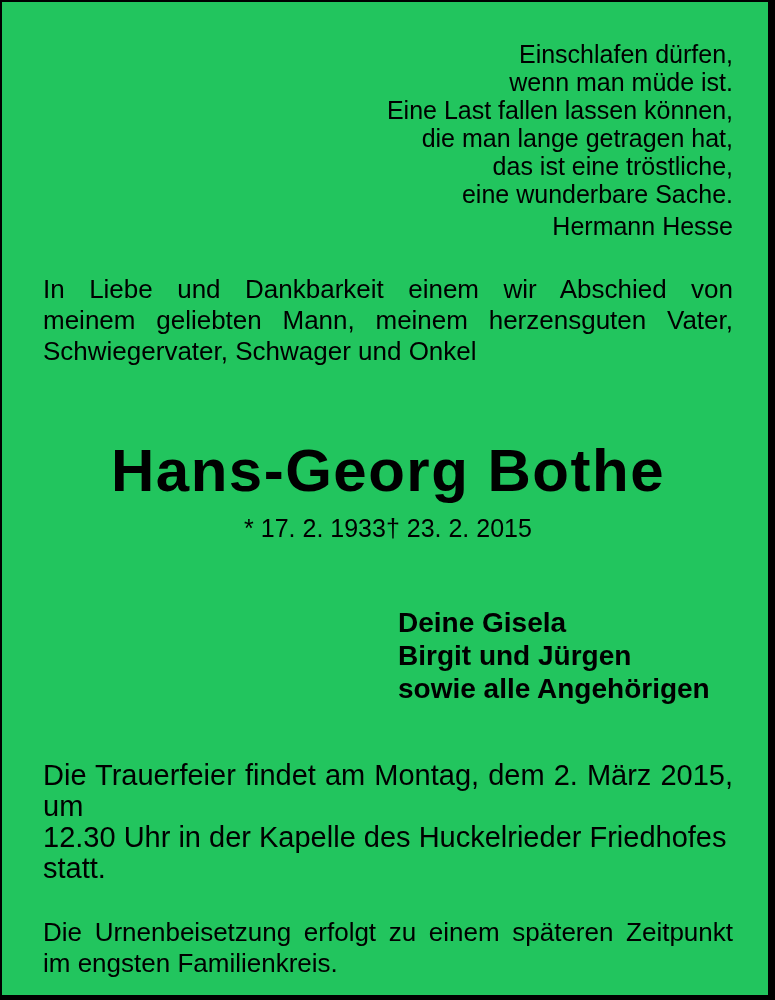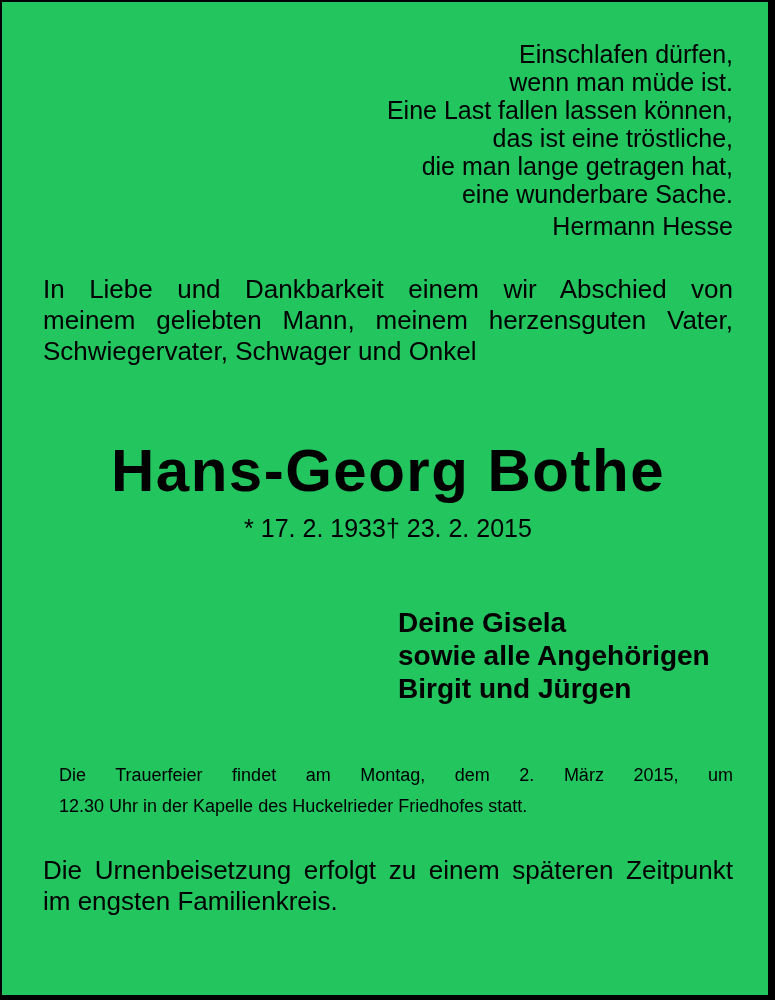--- a/index.html
+++ b/index.html
@@ -70,62 +70,61 @@
   .mourners {
     margin-top: 63px;
     margin-left: 355px;
     font-size: 28px;
     line-height: 33px;
     font-weight: bold;
   }
   
   .ceremony {
     margin-top: 55px;
-    font-size: 18px;
+    font-size: 29px;
     line-height: 31px;
-    margin-left: 16px;
   }
   .burial {
     margin-top: 33px;
     font-size: 26px;
     line-height: 31px;
   }
 </style>
 </head>
 <body>
 
 <div class="page">
   <div class="content">
 
     <div class="quote">
       <div class="q-line">Einschlafen dürfen,</div>
       <div class="q-line">wenn man müde ist.</div>
       <div class="q-line">Eine Last fallen lassen können,</div>
+      <div class="q-line">die man lange getragen hat,</div>
       <div class="q-line">das ist eine tröstliche,</div>
-      <div class="q-line">die man lange getragen hat,</div>
       <div class="q-line">eine wunderbare Sache.</div>
     </div>
     <div class="attribution">Hermann Hesse</div>
 
     <div class="intro">
       <div class="para-line stretch">In Liebe und Dankbarkeit einem wir Abschied von</div>
       <div class="para-line stretch">meinem geliebten Mann, meinem herzensguten Vater,</div>
       <div class="para-line">Schwiegervater, Schwager und Onkel</div>
     </div>
 
     <h1 class="name">Hans-Georg Bothe</h1>
 
     <div class="dates">
       <span>* 17. 2. 1933</span><span class="death">† 23. 2. 2015</span>
     </div>
 
     <div class="mourners">
       <div>Deine Gisela</div>
+      <div>Birgit und Jürgen</div>
       <div>sowie alle Angehörigen</div>
-      <div>Birgit und Jürgen</div>
     </div>
 
     <div class="ceremony">
       <div class="para-line stretch">Die Trauerfeier findet am Montag, dem 2. März 2015, um</div>
       <div class="para-line">12.30 Uhr in der Kapelle des Huckelrieder Friedhofes statt.</div>
     </div>
 
     <div class="burial">
       <div class="para-line stretch">Die Urnenbeisetzung erfolgt zu einem späteren Zeitpunkt</div>
       <div class="para-line">im engsten Familienkreis.</div>

